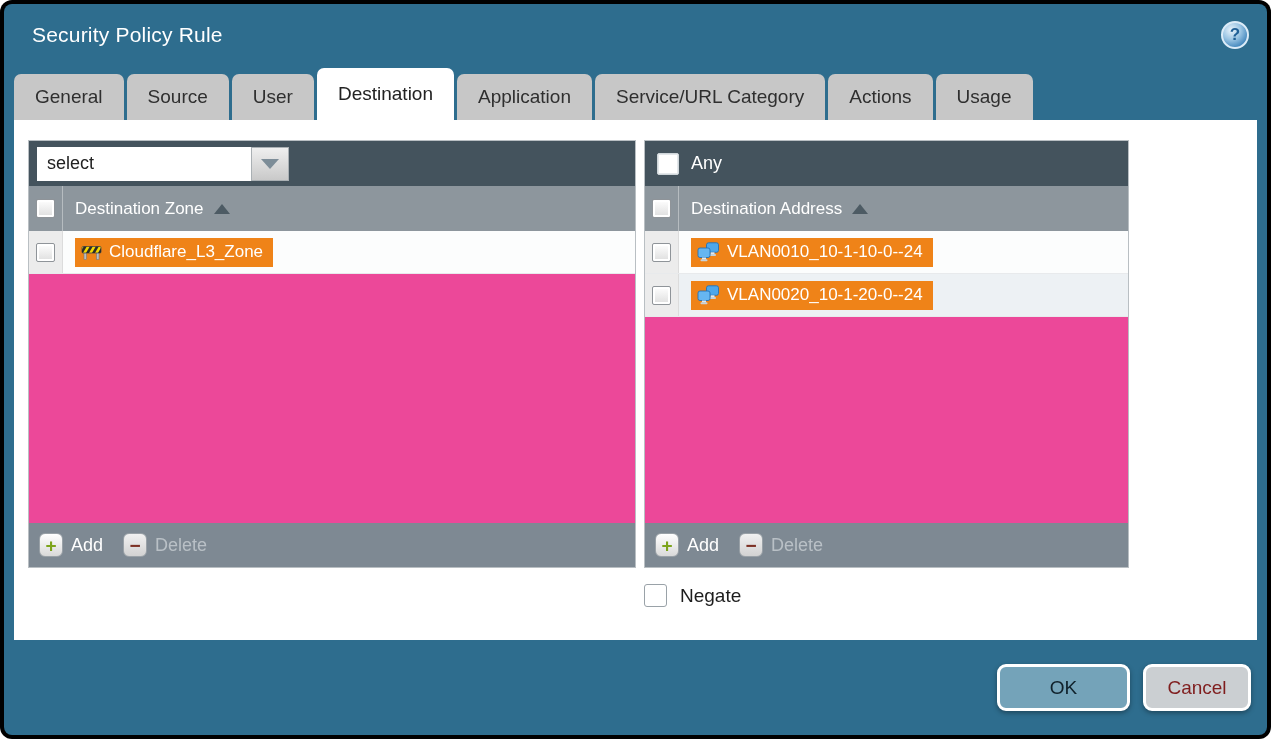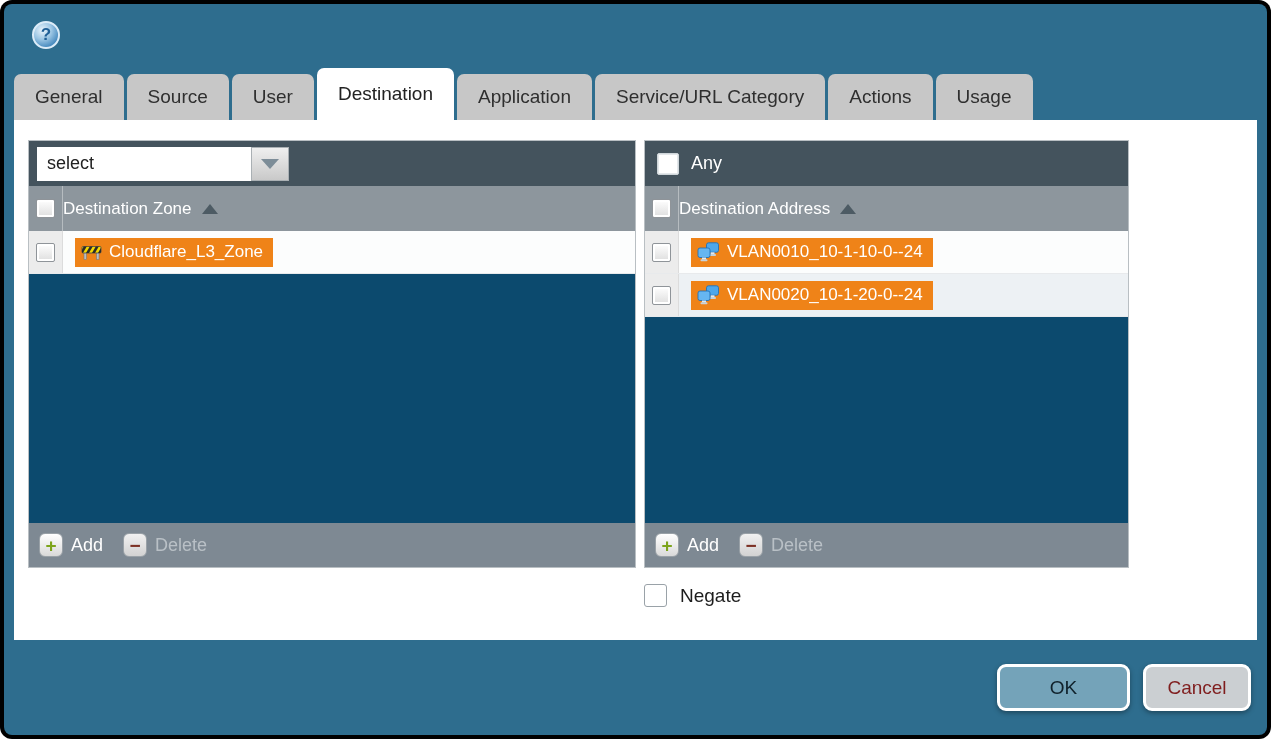--- a/index.html
+++ b/index.html
@@ -42,25 +42,25 @@
               border-top:10px solid #7d8d98; }
   .any-label { color:#ffffff; font-size:18px; margin-left:12px; }
 
   .col-header { height:45px; flex:none; background:#8d969d; display:flex; align-items:center;
                 color:#ffffff; font-size:17px; cursor:pointer; }
   .cb-cell { width:34px; flex:none; align-self:stretch; display:flex; align-items:center; justify-content:center;
              border-right:1px solid #b6bcc0; }
   .cb { width:19px; height:19px; background:linear-gradient(#ffffff,#dedede); border:1px solid #8f9499;
         border-radius:2px; box-shadow:inset 0 0 0 2px #ffffff; cursor:pointer; }
   .cb.big { width:22px; height:22px; background:#ffffff; box-shadow:inset 0 0 0 1px #e3e7ea; border:1px solid #cfd6da; }
-  .col-title { }
+  .col-title { margin-left:12px; }
   .sort-up { width:0; height:0; border-left:8px solid transparent; border-right:8px solid transparent;
              border-bottom:10px solid #4d5b64; margin-left:10px; }
 
-  .panel-body { flex:1; background:#0c4a6e; overflow:hidden;text-align:center; }
+  .panel-body { flex:1; background:#ec4899; overflow:hidden;text-align:center; }
   .row { height:43px; display:flex; align-items:center; background:#fcfdfd; border-bottom:1px solid #e8eaec; }
   .row.alt { background:#edf1f4; }
   .row .cb-cell { background:#ececec; border-right:1px solid #dcdcdc; }
   .chip { display:inline-flex; align-items:center; gap:7px; background:#ef8318; color:#ffffff;
           height:29px; padding:0 10px 0 6px; margin-left:12px; font-size:17px; cursor:pointer; white-space:nowrap; }
 
   .panel-footer { height:44px; flex:none; background:#7e8993; display:flex; align-items:center;
                   padding:0 10px; gap:20px; }
   .foot-btn { display:flex; align-items:center; gap:8px; font-size:18px; color:#ffffff; cursor:pointer; }
   .icon-sq { width:24px; height:24px; border-radius:6px; border:1px solid #99a1a7;
@@ -82,20 +82,21 @@
   .btn.ok { width:133px; background:#74a3b9; color:#10212b; }
   .btn.cancel { width:108px; background:#cbcfd2; color:#7f1d1d; }
 </style>
 </head>
 <body>
 
 <div class="frame">
   <div class="dialog">
 
     <div class="titlebar">
+      <div class="title">Security Policy Rule</div>
       <div class="help">?</div>
     </div>
 
     <div class="tabs">
       <div class="tab">General</div>
       <div class="tab">Source</div>
       <div class="tab">User</div>
       <div class="tab active">Destination</div>
       <div class="tab">Application</div>
       <div class="tab">Service/URL Category</div>

